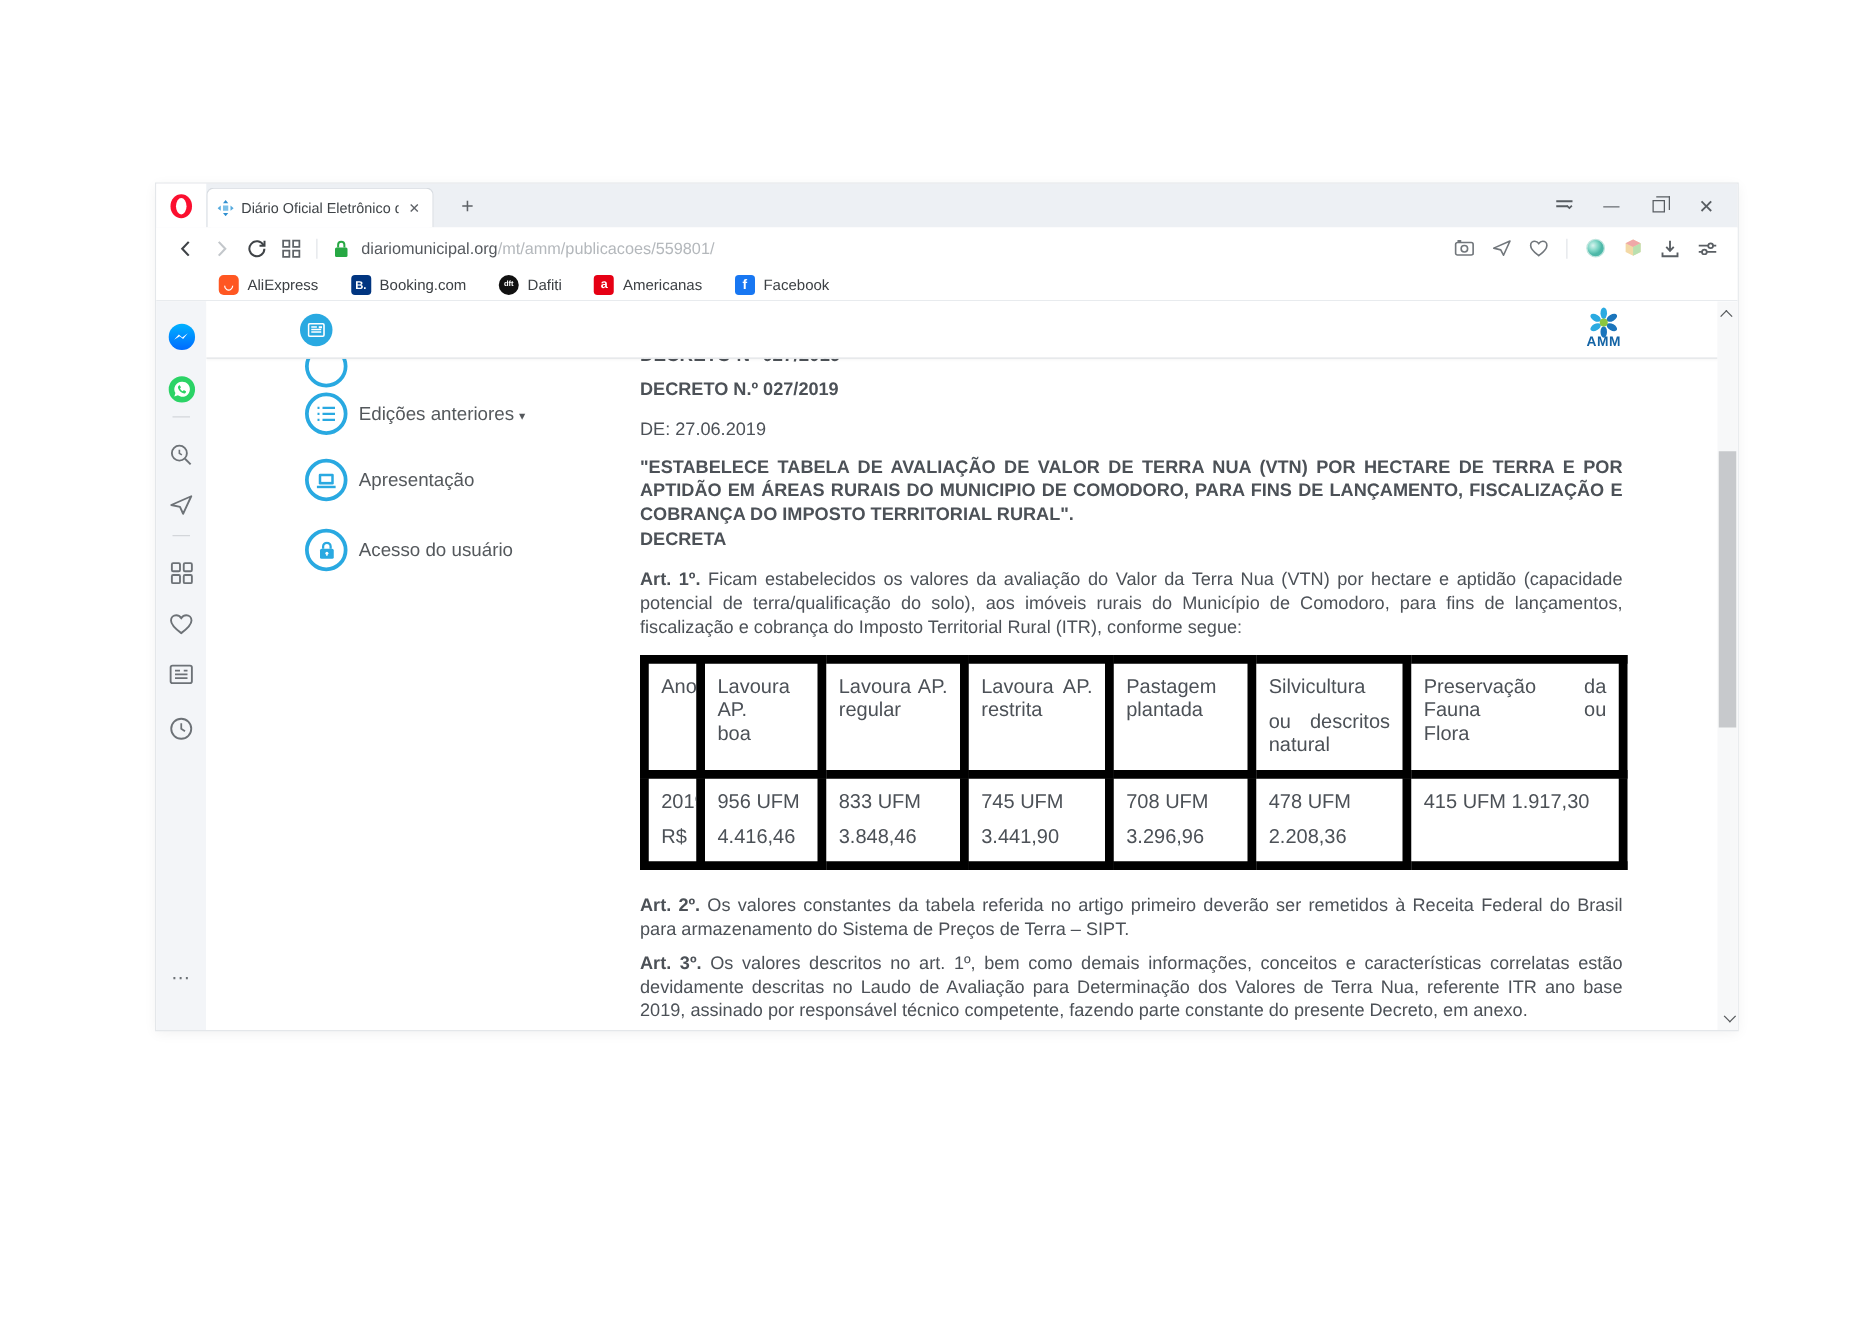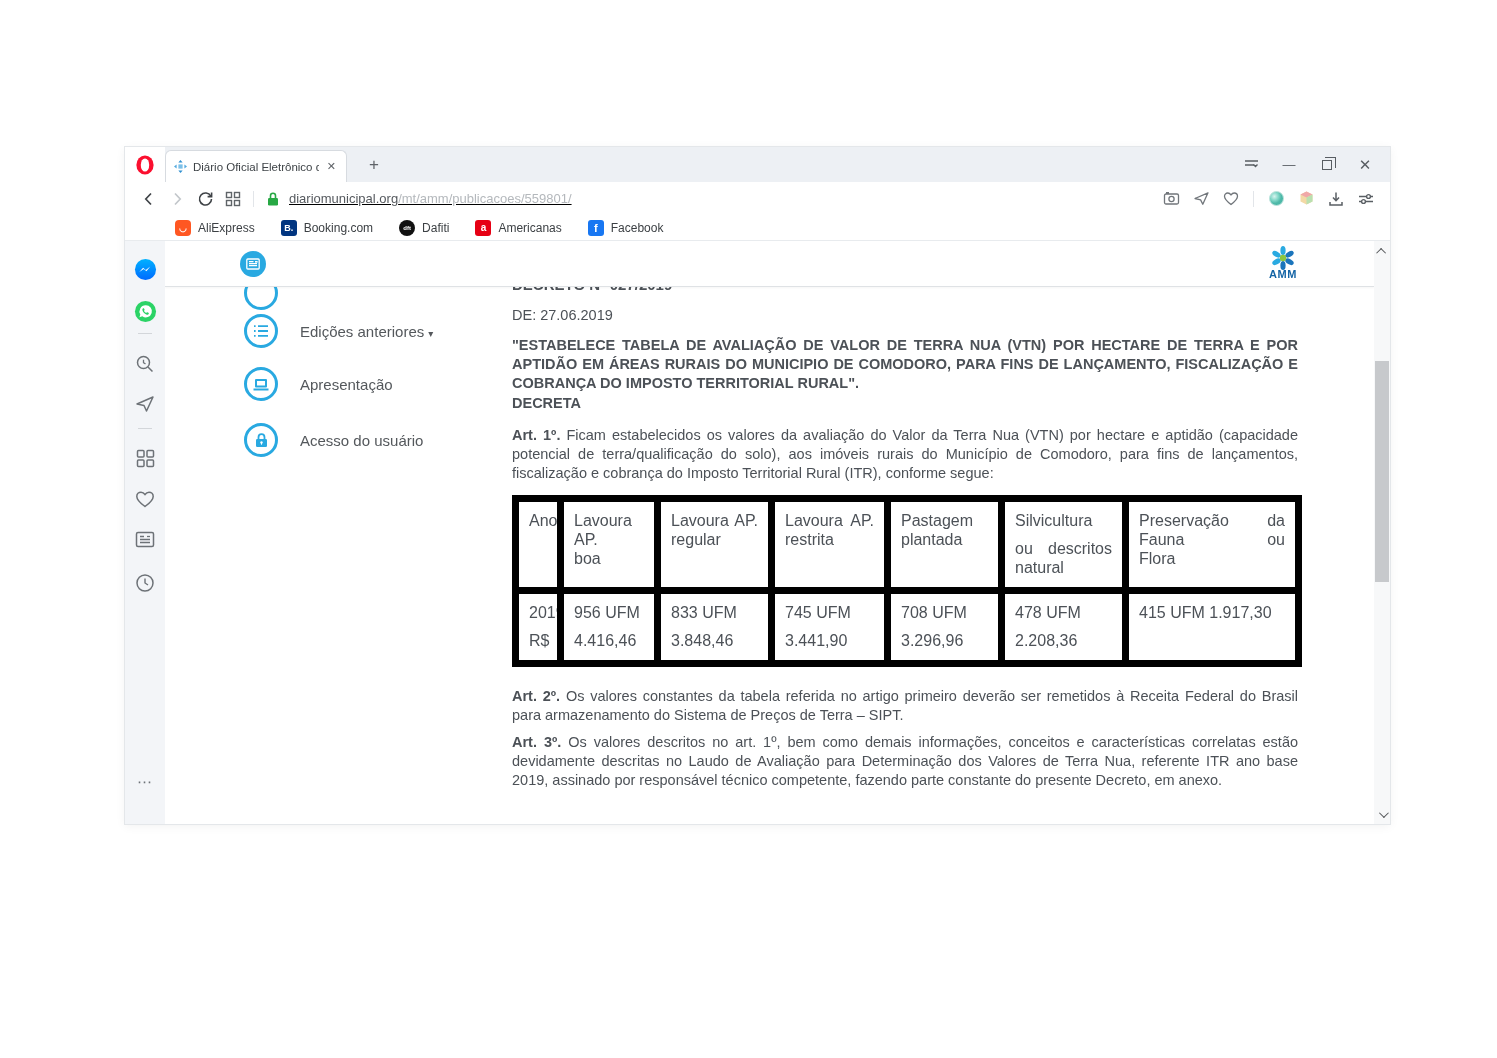--- a/index.html
+++ b/index.html
@@ -17,21 +17,21 @@
          border-radius:6px 6px 0 0; display:flex; align-items:center; padding:0 8px; gap:6px; }
   .tab-title { flex:1; font-size:11.5px; color:#3e4347; white-space:nowrap; overflow:hidden; }
   .tab-close { font-size:11px; color:#5f6368; padding:0 2px; cursor:default; }
   .newtab { position:absolute; left:236px; top:4px; width:26px; height:28px; color:#5f6368; font-size:17px; display:flex; align-items:center; justify-content:center; }
   .wincontrols { position:absolute; right:6px; top:0; height:35px; display:flex; align-items:center; }
   .wc { width:38px; height:35px; display:flex; align-items:center; justify-content:center; color:#585d62; font-size:13px; }
   .restore-box { width:10px; height:10px; border:1.4px solid #585d62; position:relative; background:transparent; }
   .restore-box:before { content:""; position:absolute; left:2px; top:-4px; width:10px; height:10px; border:1.4px solid #585d62; border-bottom:none; border-left:none; }
 
   
-  .toolbar { position:relative; height:33px; background:#fff; display:flex; align-items:center; padding:0 10px;text-decoration:underline; }
+  .toolbar { position:relative; height:33px; background:#fff; display:flex; align-items:center; padding:0 10px; }
   .tbtn { width:28px; height:26px; display:flex; align-items:center; justify-content:center; }
   .sep { width:1px; height:16px; background:#e2e5e9; margin:0 6px; }
   .urlbox { display:flex; align-items:center; gap:9px; margin-left:6px; flex:1; }
   .url { font-size:13px; color:#55595e; }
   .url .path { color:#b4b8bc; }
   .tb-right { display:flex; align-items:center; gap:2px; }
 
   
   .bookbar { height:26px; background:#fff; border-bottom:1px solid #e8ebee; display:flex; align-items:center; padding-left:50px; gap:26px; }
   .bm { display:flex; align-items:center; gap:7px; font-size:12px; color:#3c4044; }
@@ -50,21 +50,21 @@
   .ph-icon { position:absolute; left:75px; top:10px; width:26px; height:26px; border-radius:50%; background:#29a9e1; display:flex; align-items:center; justify-content:center; }
   .ph-title { position:absolute; left:112px; top:12px; font-size:18px; font-weight:bold; color:#4d5156; letter-spacing:.1px; }
   .amm { position:absolute; left:1096px; top:4px; width:44px; text-align:center; }
   .amm-txt { font-size:11px; font-weight:bold; color:#1464a5; letter-spacing:.5px; margin-top:-3px; }
 
   
   .content { position:absolute; left:0; top:0; right:16px; bottom:0; z-index:1; }
 
   
   .pnav { position:absolute; left:79px; top:0; width:250px; }
-  .pnav-item { position:absolute; left:0; display:flex; align-items:center; gap:22px; }
+  .pnav-item { position:absolute; left:0; display:flex; align-items:center; gap:9px; }
   .ring { width:34px; height:34px; border-radius:50%; border:3px solid #29a9e1; background:#fff; display:flex; align-items:center; justify-content:center; flex:none; }
   .pnav-label { font-size:15px; color:#54585c; white-space:nowrap; }
   .caret { font-size:10px; color:#54585c; margin-left:4px; }
 
   
   .doc { position:absolute; left:347px; top:34px; width:786px; color:#4c5157; font-size:14.5px; line-height:19px; }
   .cut-title { font-weight:bold; font-size:15px; height:18px; overflow:hidden; }
   .b { font-weight:bold; }
   .para { margin-top:11px; text-align:justify; }
   .tight { margin-top:13px; }
@@ -344,20 +344,21 @@
                     <circle cx="6.5" cy="9.5" r="1.2" fill="#fff"></circle>
                     <rect x="6" y="9.5" width="1" height="2.2" fill="#fff"></rect>
                   </svg>
               </span>
               <span class="pnav-label">Acesso do usuário</span>
             </div>
           </div>
 
           <div class="doc">
             <div class="cut-title">DECRETO Nº 027/2019</div>
+            <div class="docline b" style="margin-top:10px;">DECRETO N.º 027/2019</div>
             <div class="docline" style="margin-top:13px;">DE: 27.06.2019</div>
             <p class="para b">"ESTABELECE TABELA DE AVALIAÇÃO DE VALOR DE TERRA NUA (VTN) POR HECTARE DE TERRA E POR APTIDÃO EM ÁREAS RURAIS DO MUNICIPIO DE COMODORO, PARA FINS DE LANÇAMENTO, FISCALIZAÇÃO E COBRANÇA DO IMPOSTO TERRITORIAL RURAL".</p>
             <div class="docline b" style="margin-top:1px;">DECRETA</div>
             <p class="para tight"><span class="b">Art. 1º.</span><span> Ficam estabelecidos os valores da avaliação do Valor da Terra Nua (VTN) por hectare e aptidão (capacidade potencial de terra/qualificação do solo), aos imóveis rurais do Município de Comodoro, para fins de lançamentos, fiscalização e cobrança do Imposto Territorial Rural (ITR), conforme segue:</span></p>
 
             <table class="vtn">
               <colgroup>
                 <col style="width:45px">
                   <col style="width:97px">
                   <col style="width:114px">

